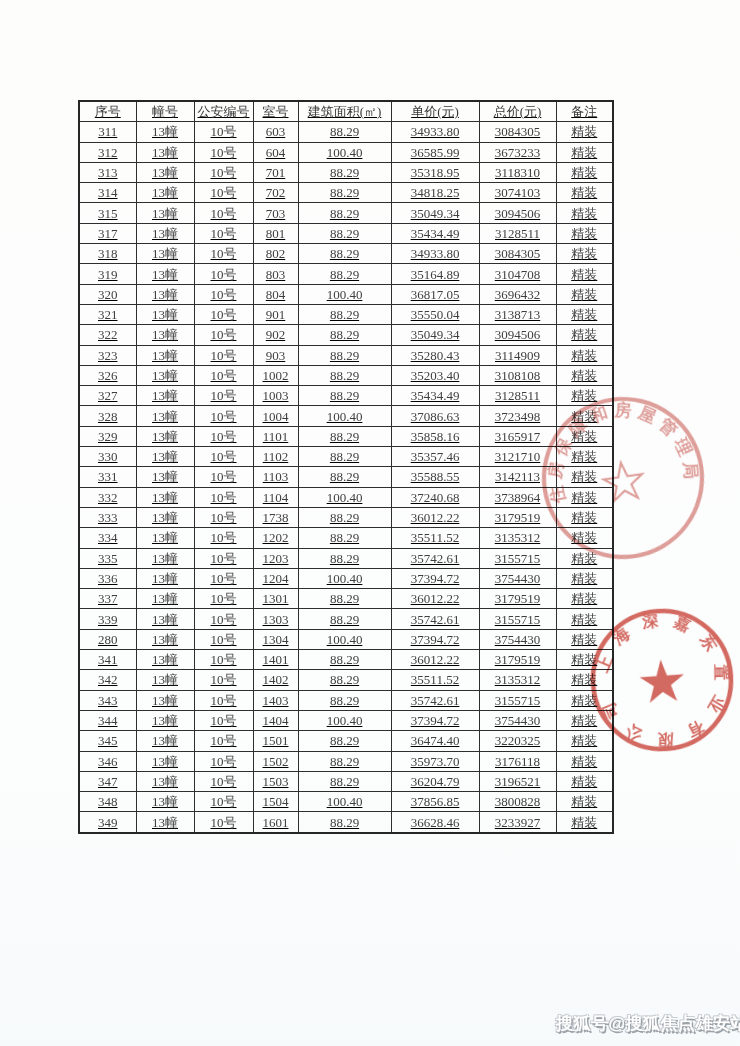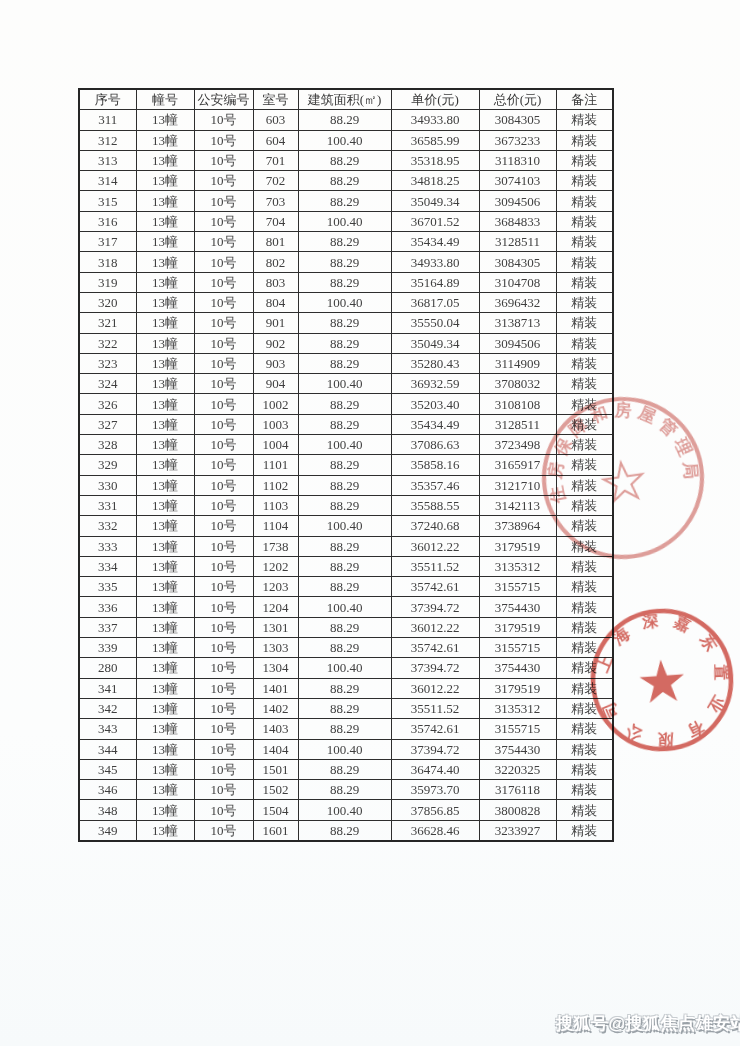--- a/index.html
+++ b/index.html
@@ -4,21 +4,21 @@
 <style>
   html,body{margin:0;padding:0;}
   body{
     width:740px;height:1046px;
     background:linear-gradient(180deg,#fdfdfc 0%,#fcfdfd 70%,#f7fafb 100%);
     position:relative;overflow:hidden;
     font-family:"Liberation Serif","DejaVu Serif",serif;
   }
   .page{position:absolute;inset:0;}
   
-  .sheet{position:absolute;left:78px;top:88px;}
+  .sheet{position:absolute;left:78px;top:100px;text-decoration:underline;}
   table.price{
     border-collapse:collapse;table-layout:fixed;width:534px;
     border:2.4px solid #262626;
   }
   table.price th, table.price td{
     border:1.7px solid #2e2e2e;
     height:19.3px;
     padding:0 1px;
     text-align:center;vertical-align:middle;
     font-family:"Liberation Serif","DejaVu Serif",serif;
@@ -118,30 +118,20 @@
             <td>315</td>
             <td>13幢</td>
             <td>10号</td>
             <td>703</td>
             <td>88.29</td>
             <td>35049.34</td>
             <td>3094506</td>
             <td>精装</td>
           </tr>
           <tr>
-            <td>316</td>
-            <td>13幢</td>
-            <td>10号</td>
-            <td>704</td>
-            <td>100.40</td>
-            <td>36701.52</td>
-            <td>3684833</td>
-            <td>精装</td>
-          </tr>
-          <tr>
             <td>317</td>
             <td>13幢</td>
             <td>10号</td>
             <td>801</td>
             <td>88.29</td>
             <td>35434.49</td>
             <td>3128511</td>
             <td>精装</td>
           </tr>
           <tr>
@@ -198,30 +188,20 @@
             <td>323</td>
             <td>13幢</td>
             <td>10号</td>
             <td>903</td>
             <td>88.29</td>
             <td>35280.43</td>
             <td>3114909</td>
             <td>精装</td>
           </tr>
           <tr>
-            <td>324</td>
-            <td>13幢</td>
-            <td>10号</td>
-            <td>904</td>
-            <td>100.40</td>
-            <td>36932.59</td>
-            <td>3708032</td>
-            <td>精装</td>
-          </tr>
-          <tr>
             <td>326</td>
             <td>13幢</td>
             <td>10号</td>
             <td>1002</td>
             <td>88.29</td>
             <td>35203.40</td>
             <td>3108108</td>
             <td>精装</td>
           </tr>
           <tr>
@@ -405,20 +385,30 @@
             <td>精装</td>
           </tr>
           <tr>
             <td>346</td>
             <td>13幢</td>
             <td>10号</td>
             <td>1502</td>
             <td>88.29</td>
             <td>35973.70</td>
             <td>3176118</td>
+            <td>精装</td>
+          </tr>
+          <tr>
+            <td>347</td>
+            <td>13幢</td>
+            <td>10号</td>
+            <td>1503</td>
+            <td>88.29</td>
+            <td>36204.79</td>
+            <td>3196521</td>
             <td>精装</td>
           </tr>
           <tr>
             <td>348</td>
             <td>13幢</td>
             <td>10号</td>
             <td>1504</td>
             <td>100.40</td>
             <td>37856.85</td>
             <td>3800828</td>

